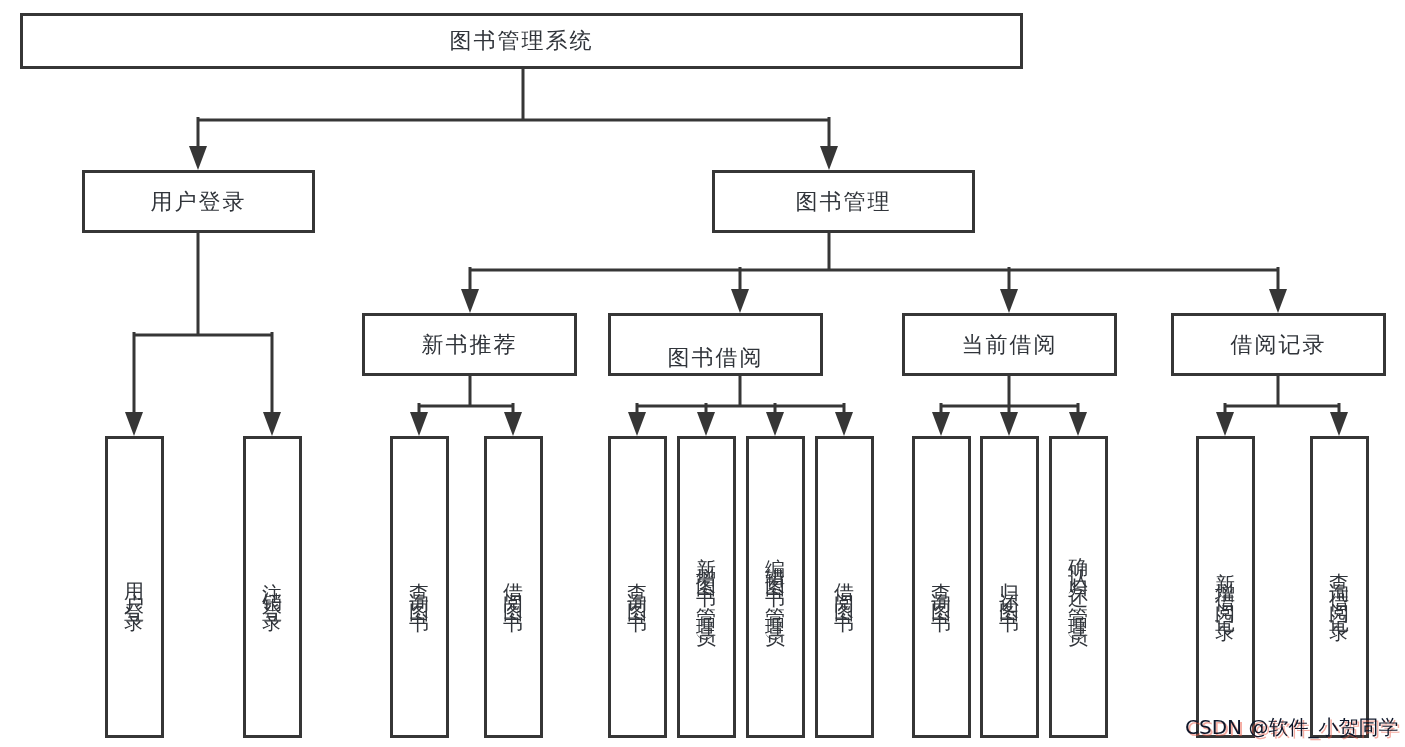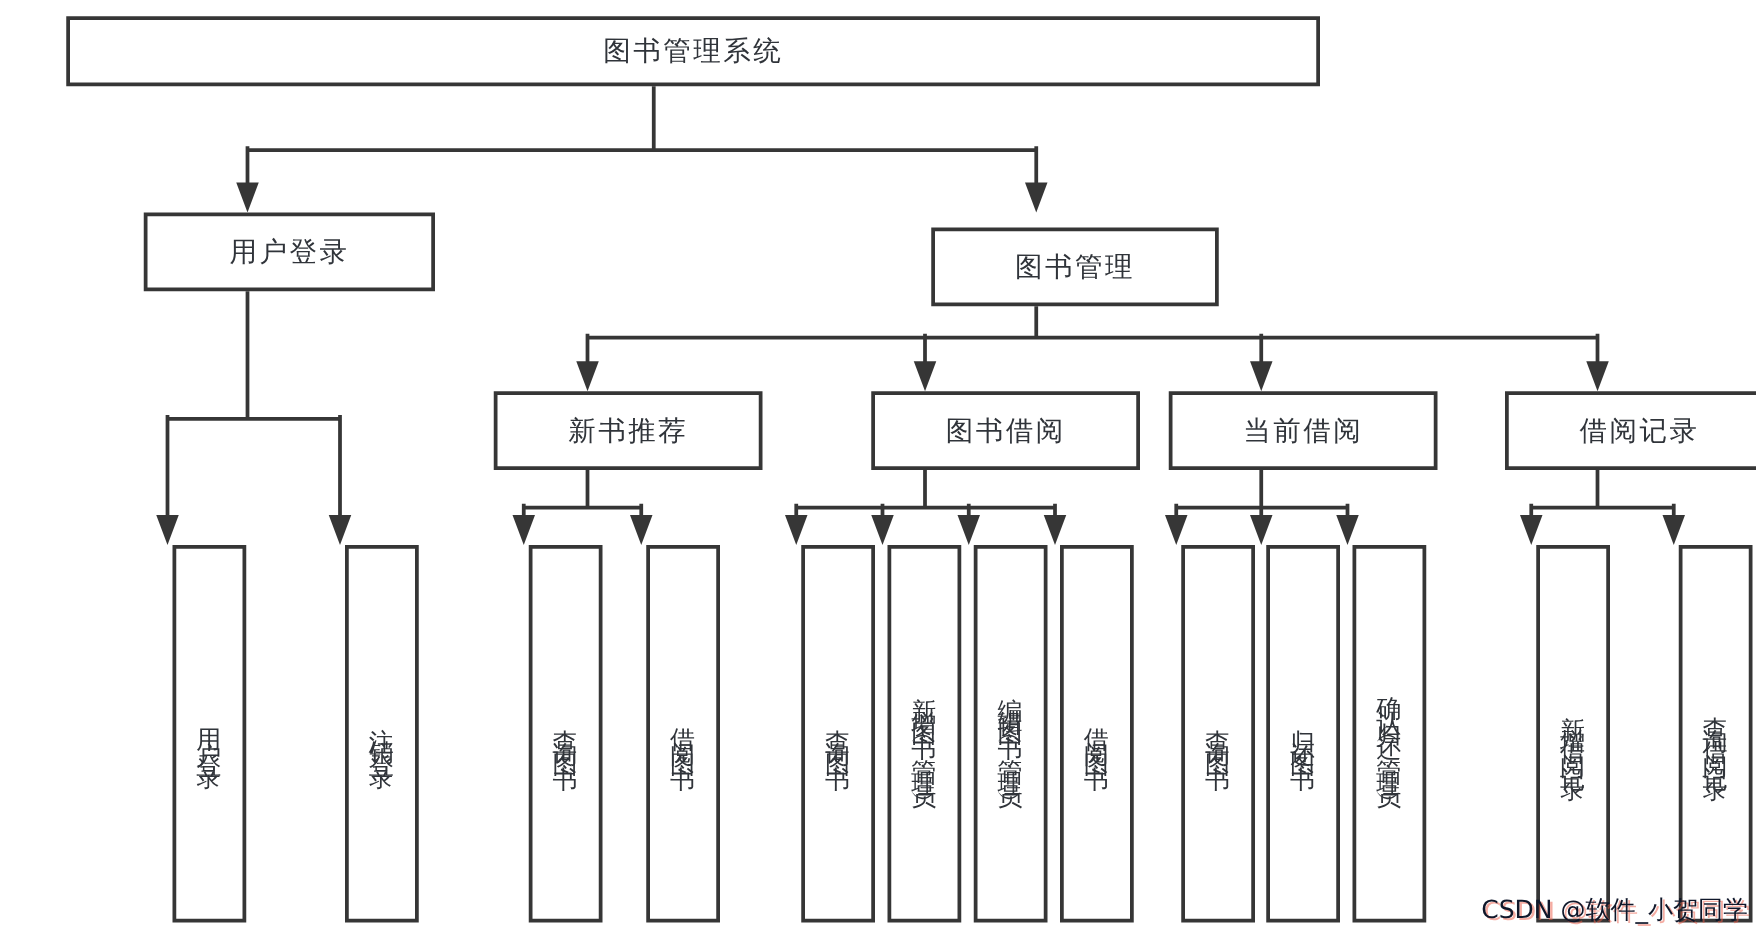--- a/index.html
+++ b/index.html
@@ -22,21 +22,20 @@
   }
   .node {
     position: absolute;
     box-sizing: border-box;
     border: 3px solid #363636;
     background: #ffffff;
     display: flex;
     align-items: center;
     justify-content: center;
     color: #30343a;
-    margin-left: 33px;
   }
   .hnode span {
     font-size: 22px;
     letter-spacing: 2px;
     white-space: nowrap;
   }
   .leaf {
     top: 436px;
     width: 59px;
     height: 302px;
@@ -108,28 +107,28 @@
     </g>
   </svg>
 
   <div class="node hnode" style="left:20px; top:13px; width:1003px; height:56px;">
     <span>图书管理系统</span>
   </div>
 
   <div class="node hnode" style="left:82px; top:170px; width:233px; height:63px;">
     <span>用户登录</span>
   </div>
-  <div class="node hnode" style="left:712px; top:182px; width:230px; height:63px;">
+  <div class="node hnode" style="left:712px; top:170px; width:263px; height:63px;">
     <span>图书管理</span>
   </div>
 
   <div class="node hnode" style="left:362px; top:313px; width:215px; height:63px;">
     <span>新书推荐</span>
   </div>
-  <div class="node hnode" style="left:664px; top:313px; width:215px; height:63px;">
+  <div class="node hnode" style="left:608px; top:313px; width:215px; height:63px;align-items:flex-end;">
     <span>图书借阅</span>
   </div>
   <div class="node hnode" style="left:902px; top:313px; width:215px; height:63px;justify-content:center;">
     <span>当前借阅</span>
   </div>
   <div class="node hnode" style="left:1171px; top:313px; width:215px; height:63px;">
     <span>借阅记录</span>
   </div>
 
   <div class="node leaf" style="left:105px;">

